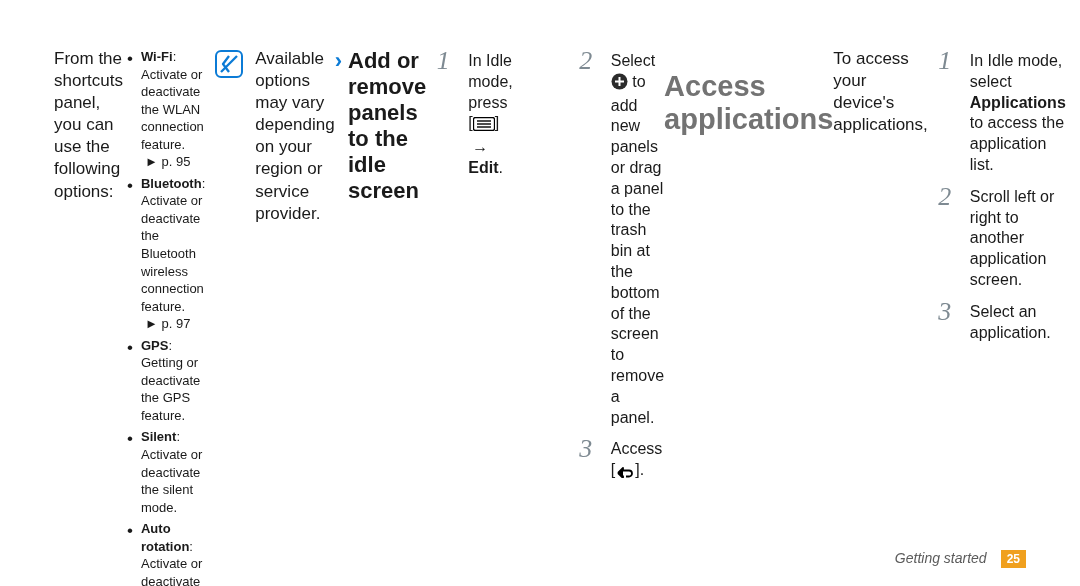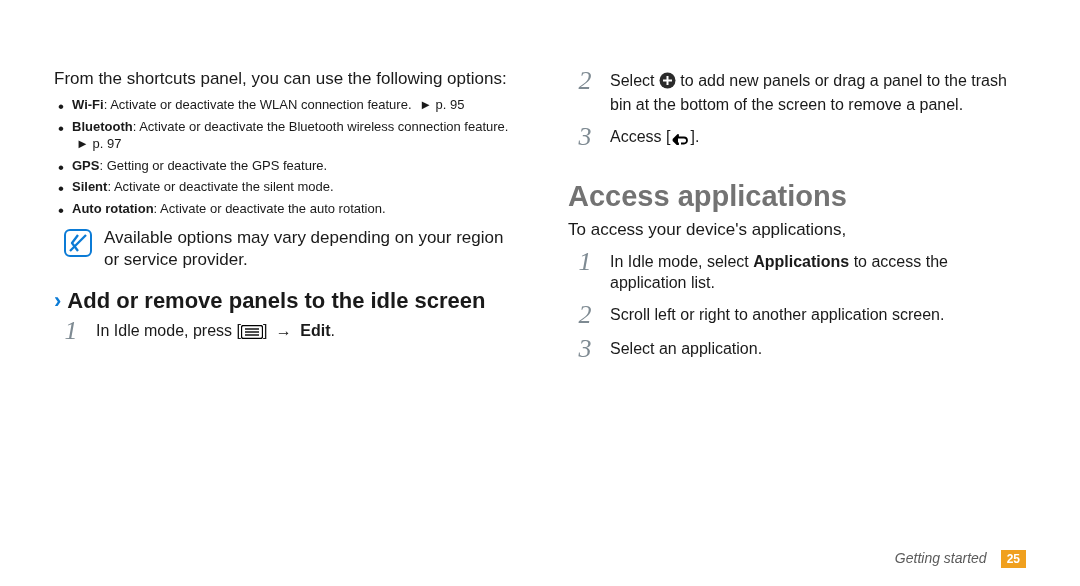--- a/index.html
+++ b/index.html
@@ -12,22 +12,21 @@
       padding: 48px 54px 30px 54px;
     }
     .columns {
       display: flex;
       gap: 56px;
       height: 480px;
     }
     .col {
       flex: 1;
       display: flex;
-      flex-direction: column;
-      margin-top: 20px;
+      flex-direction: row;
     }
     .intro {
       font-size: 17px;
       line-height: 1.3;
       margin-bottom: 6px;
     }
     .bullets {
       list-style: none;
       padding-left: 18px;
       margin-bottom: 6px;

